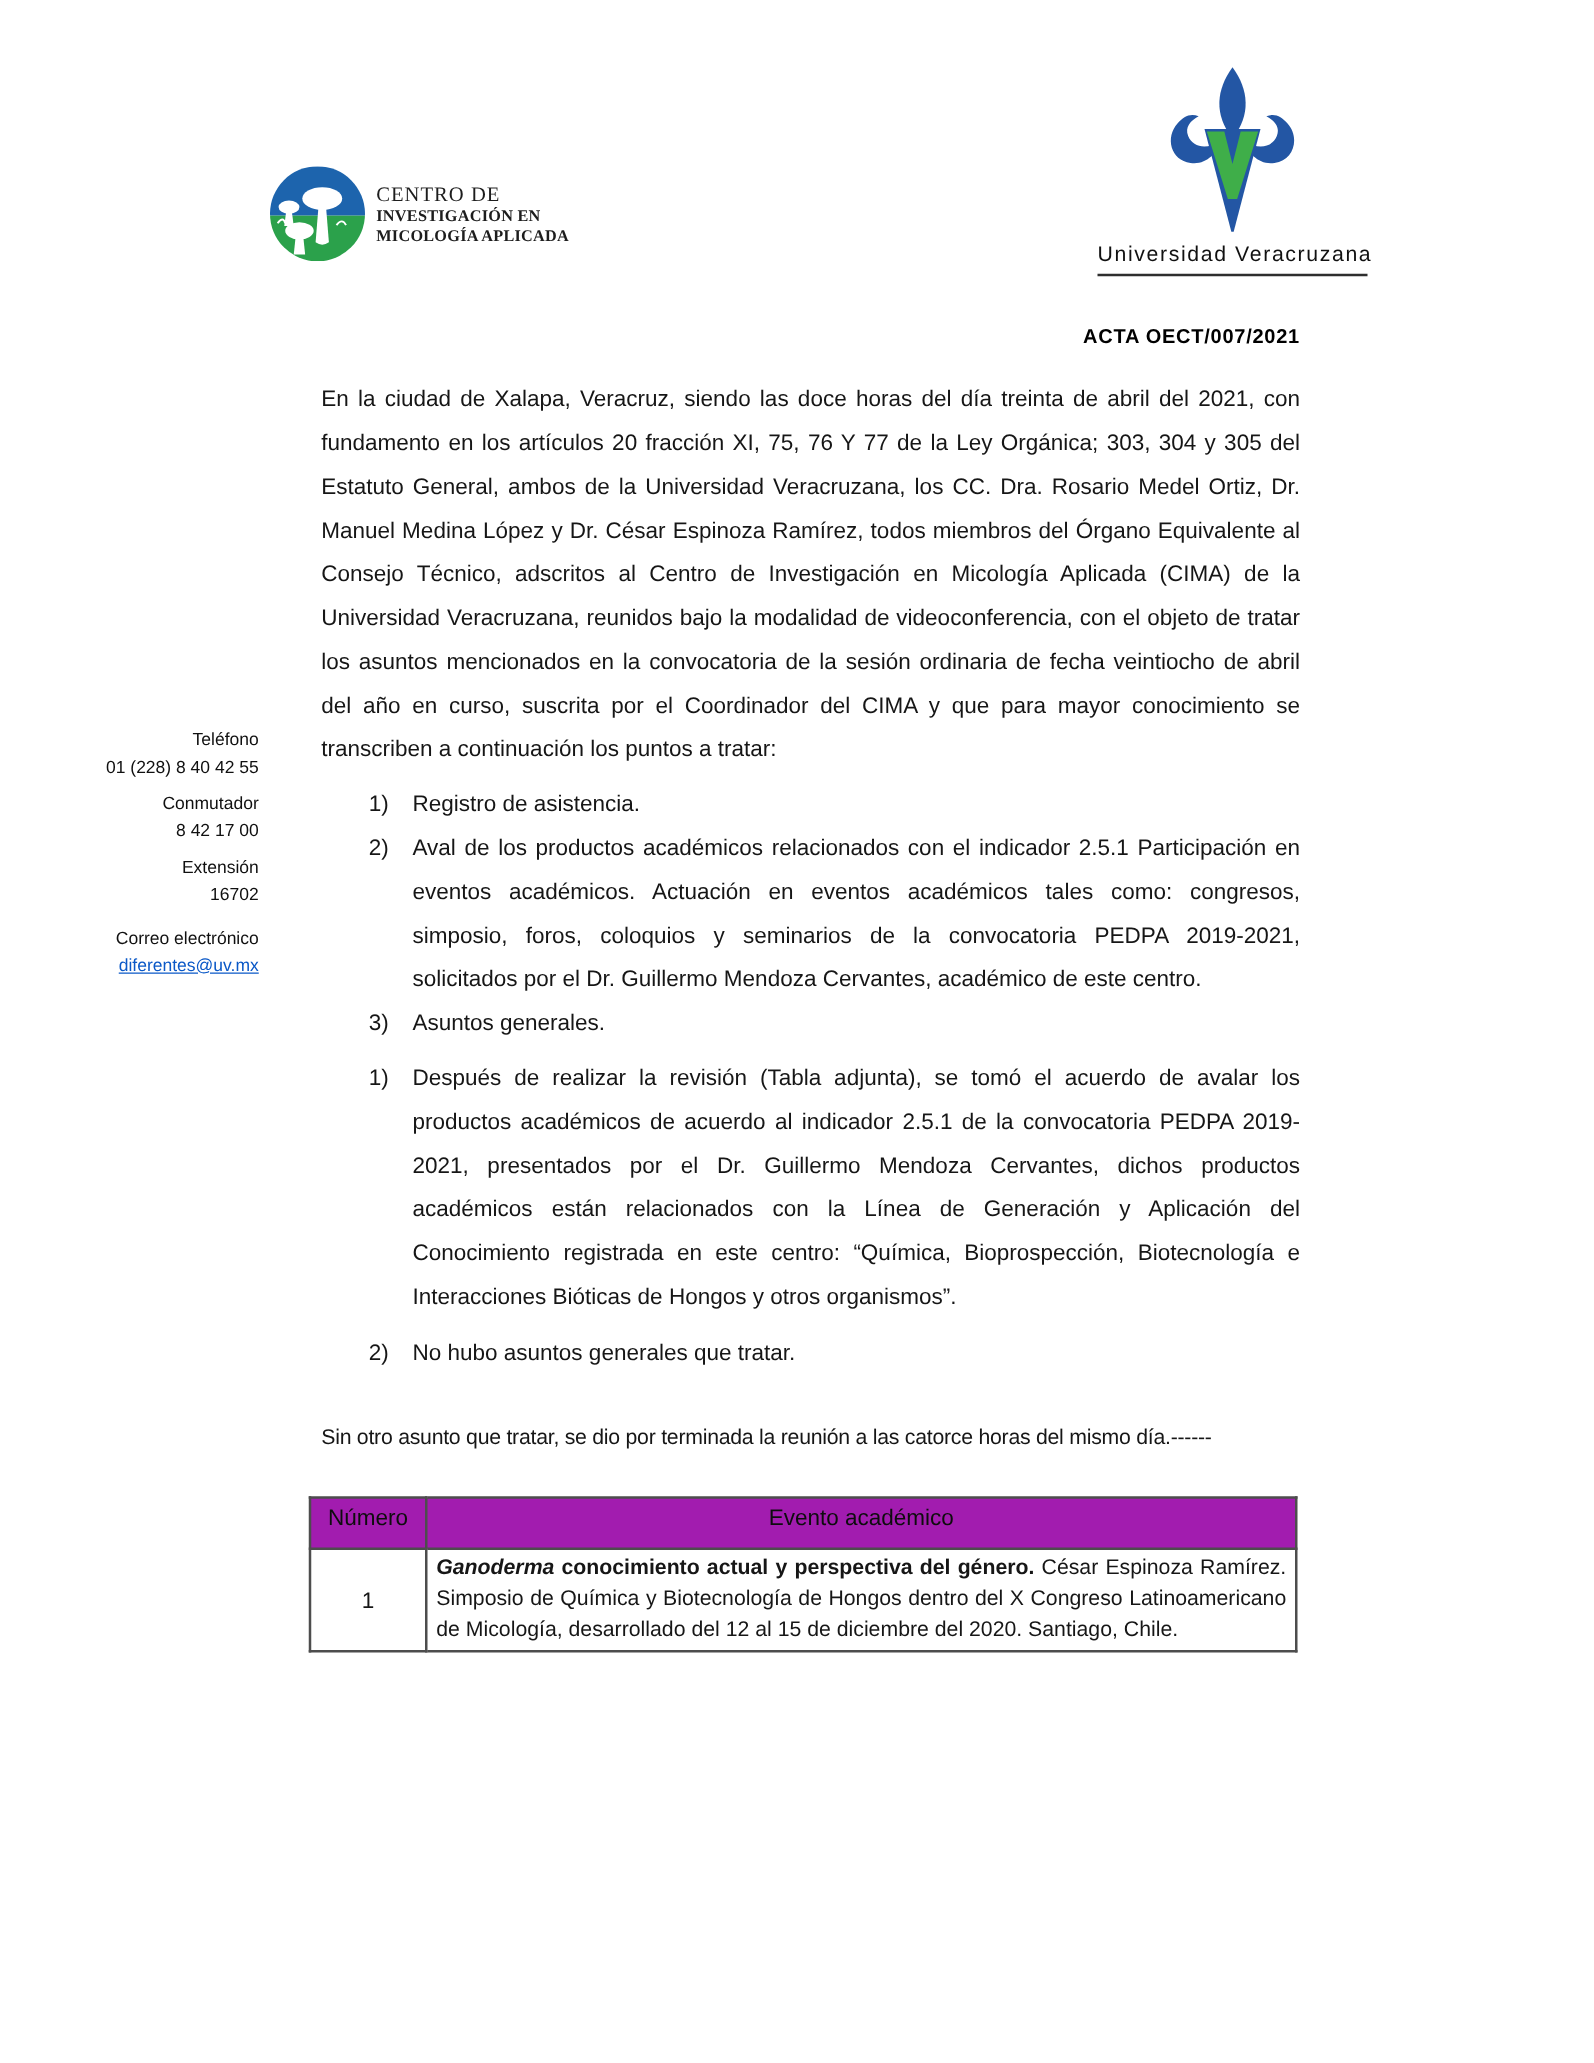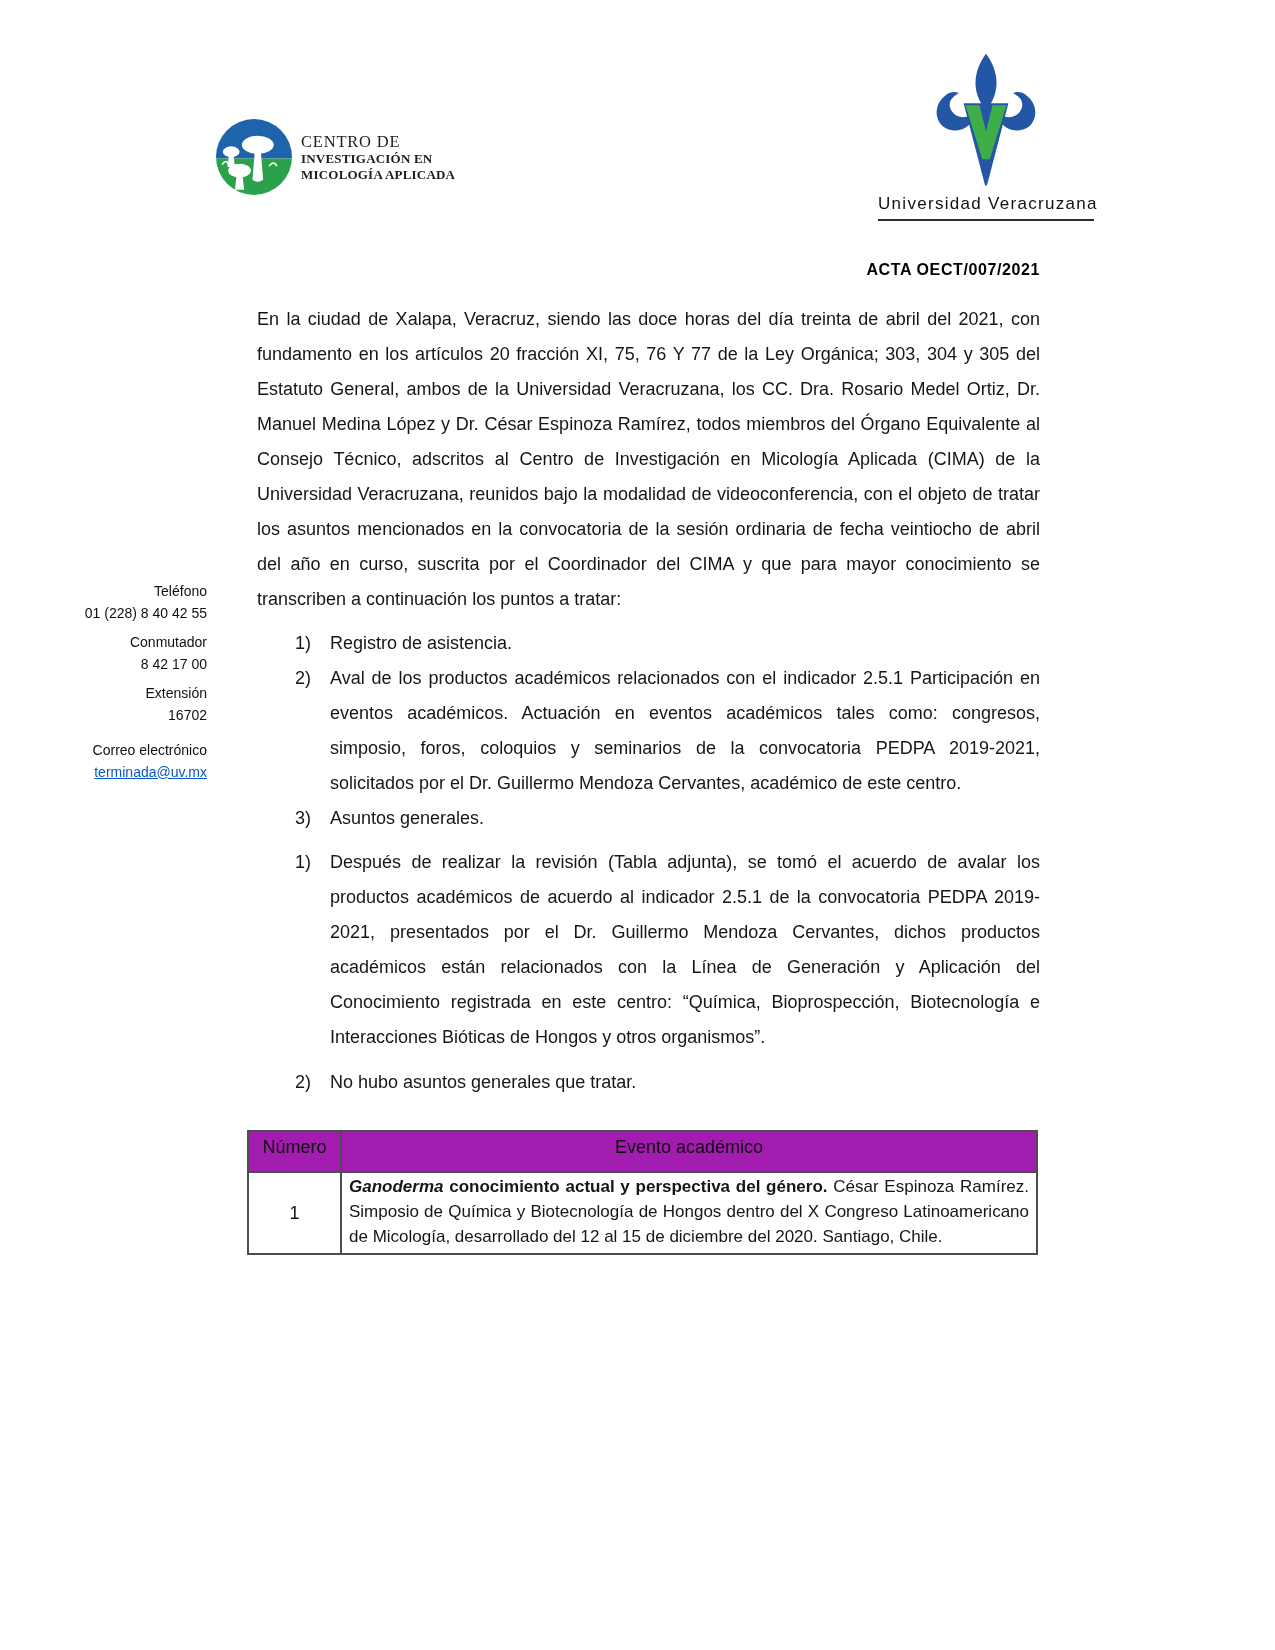--- a/index.html
+++ b/index.html
@@ -7,21 +7,21 @@
     position:relative;
     width:1275px;height:1650px;
     margin:0 auto;
     background:#ffffff;
     font-family:"Liberation Sans","DejaVu Sans",sans-serif;
     color:#161616;
     overflow:hidden;
   }
 
   
-  .cima-logo{position:absolute;left:216px;top:119px;display:flex;align-items:center;}
+  .cima-logo{position:absolute;left:216px;top:133px;display:flex;align-items:center;}
   .cima-icon{width:76px;height:76px;flex:0 0 76px;}
   .cima-text{margin-left:9px;font-family:"Liberation Serif","DejaVu Serif",serif;color:#1d1d1d;line-height:1.16;}
   .cima-line1{font-size:16.5px;letter-spacing:0.8px;}
   .cima-line2,.cima-line3{font-size:13px;font-weight:bold;letter-spacing:0.2px;}
 
   .uv-logo{position:absolute;left:878px;top:50px;width:216px;text-align:center;}
   .uv-icon{display:block;margin:0 auto;width:112px;height:142px;}
   .uv-caption{
     margin-top:2px;padding-bottom:5px;
     font-size:17px;letter-spacing:1.3px;color:#111;
@@ -133,21 +133,21 @@
     <div class="sb-group tight">
       <div>Conmutador</div>
       <div>8 42 17 00</div>
     </div>
     <div class="sb-group tight">
       <div>Extensión</div>
       <div>16702</div>
     </div>
     <div class="sb-group" style="margin-top:14px;">
       <div>Correo electrónico</div>
-      <a class="email-link">terminada@uv.mx</a>
+      <a class="email-link">diferentes@uv.mx</a>
     </div>
   </div>
 
   <div class="body-col">
 
     <p class="para">En la ciudad de Xalapa, Veracruz, siendo las doce horas del día treinta de abril del 2021, con fundamento en los artículos 20 fracción XI, 75, 76 Y 77 de la Ley Orgánica; 303, 304 y 305 del Estatuto General, ambos de la Universidad Veracruzana, los CC. Dra. Rosario Medel Ortiz, Dr. Manuel Medina López y Dr. César Espinoza Ramírez, todos miembros del Órgano Equivalente al Consejo Técnico, adscritos al Centro de Investigación en Micología Aplicada (CIMA) de la Universidad Veracruzana, reunidos bajo la modalidad de videoconferencia, con el objeto de tratar los asuntos mencionados en la convocatoria de la sesión ordinaria de fecha veintiocho de abril del año en curso, suscrita por el Coordinador del CIMA y que para mayor conocimiento se transcriben a continuación los puntos a tratar:</p>
 
     <div class="list">
       <div class="list-item">
         <span class="list-num">1)</span>
@@ -168,20 +168,21 @@
       <div class="list-item">
         <span class="list-num">1)</span>
         <span class="list-text">Después de realizar la revisión (Tabla adjunta), se tomó el acuerdo de avalar los productos académicos de acuerdo al indicador 2.5.1 de la convocatoria PEDPA 2019-2021, presentados por el Dr. Guillermo Mendoza Cervantes, dichos productos académicos están relacionados con la Línea de Generación y Aplicación del Conocimiento registrada en este centro: “Química, Bioprospección, Biotecnología e Interacciones Bióticas de Hongos y otros organismos”.</span>
       </div>
       <div class="list-item" style="margin-top:10px;">
         <span class="list-num">2)</span>
         <span class="list-text">No hubo asuntos generales que tratar.</span>
       </div>
     </div>
 
+    <p class="para closing">Sin otro asunto que tratar, se dio por terminada la reunión a las catorce horas del mismo día.------</p>
 
     <table class="events-table">
       <colgroup>
           <col class="col-numero">
           <col>
         </colgroup>
       <thead>
         <tr>
           <th>Número</th>
           <th>Evento académico</th>

